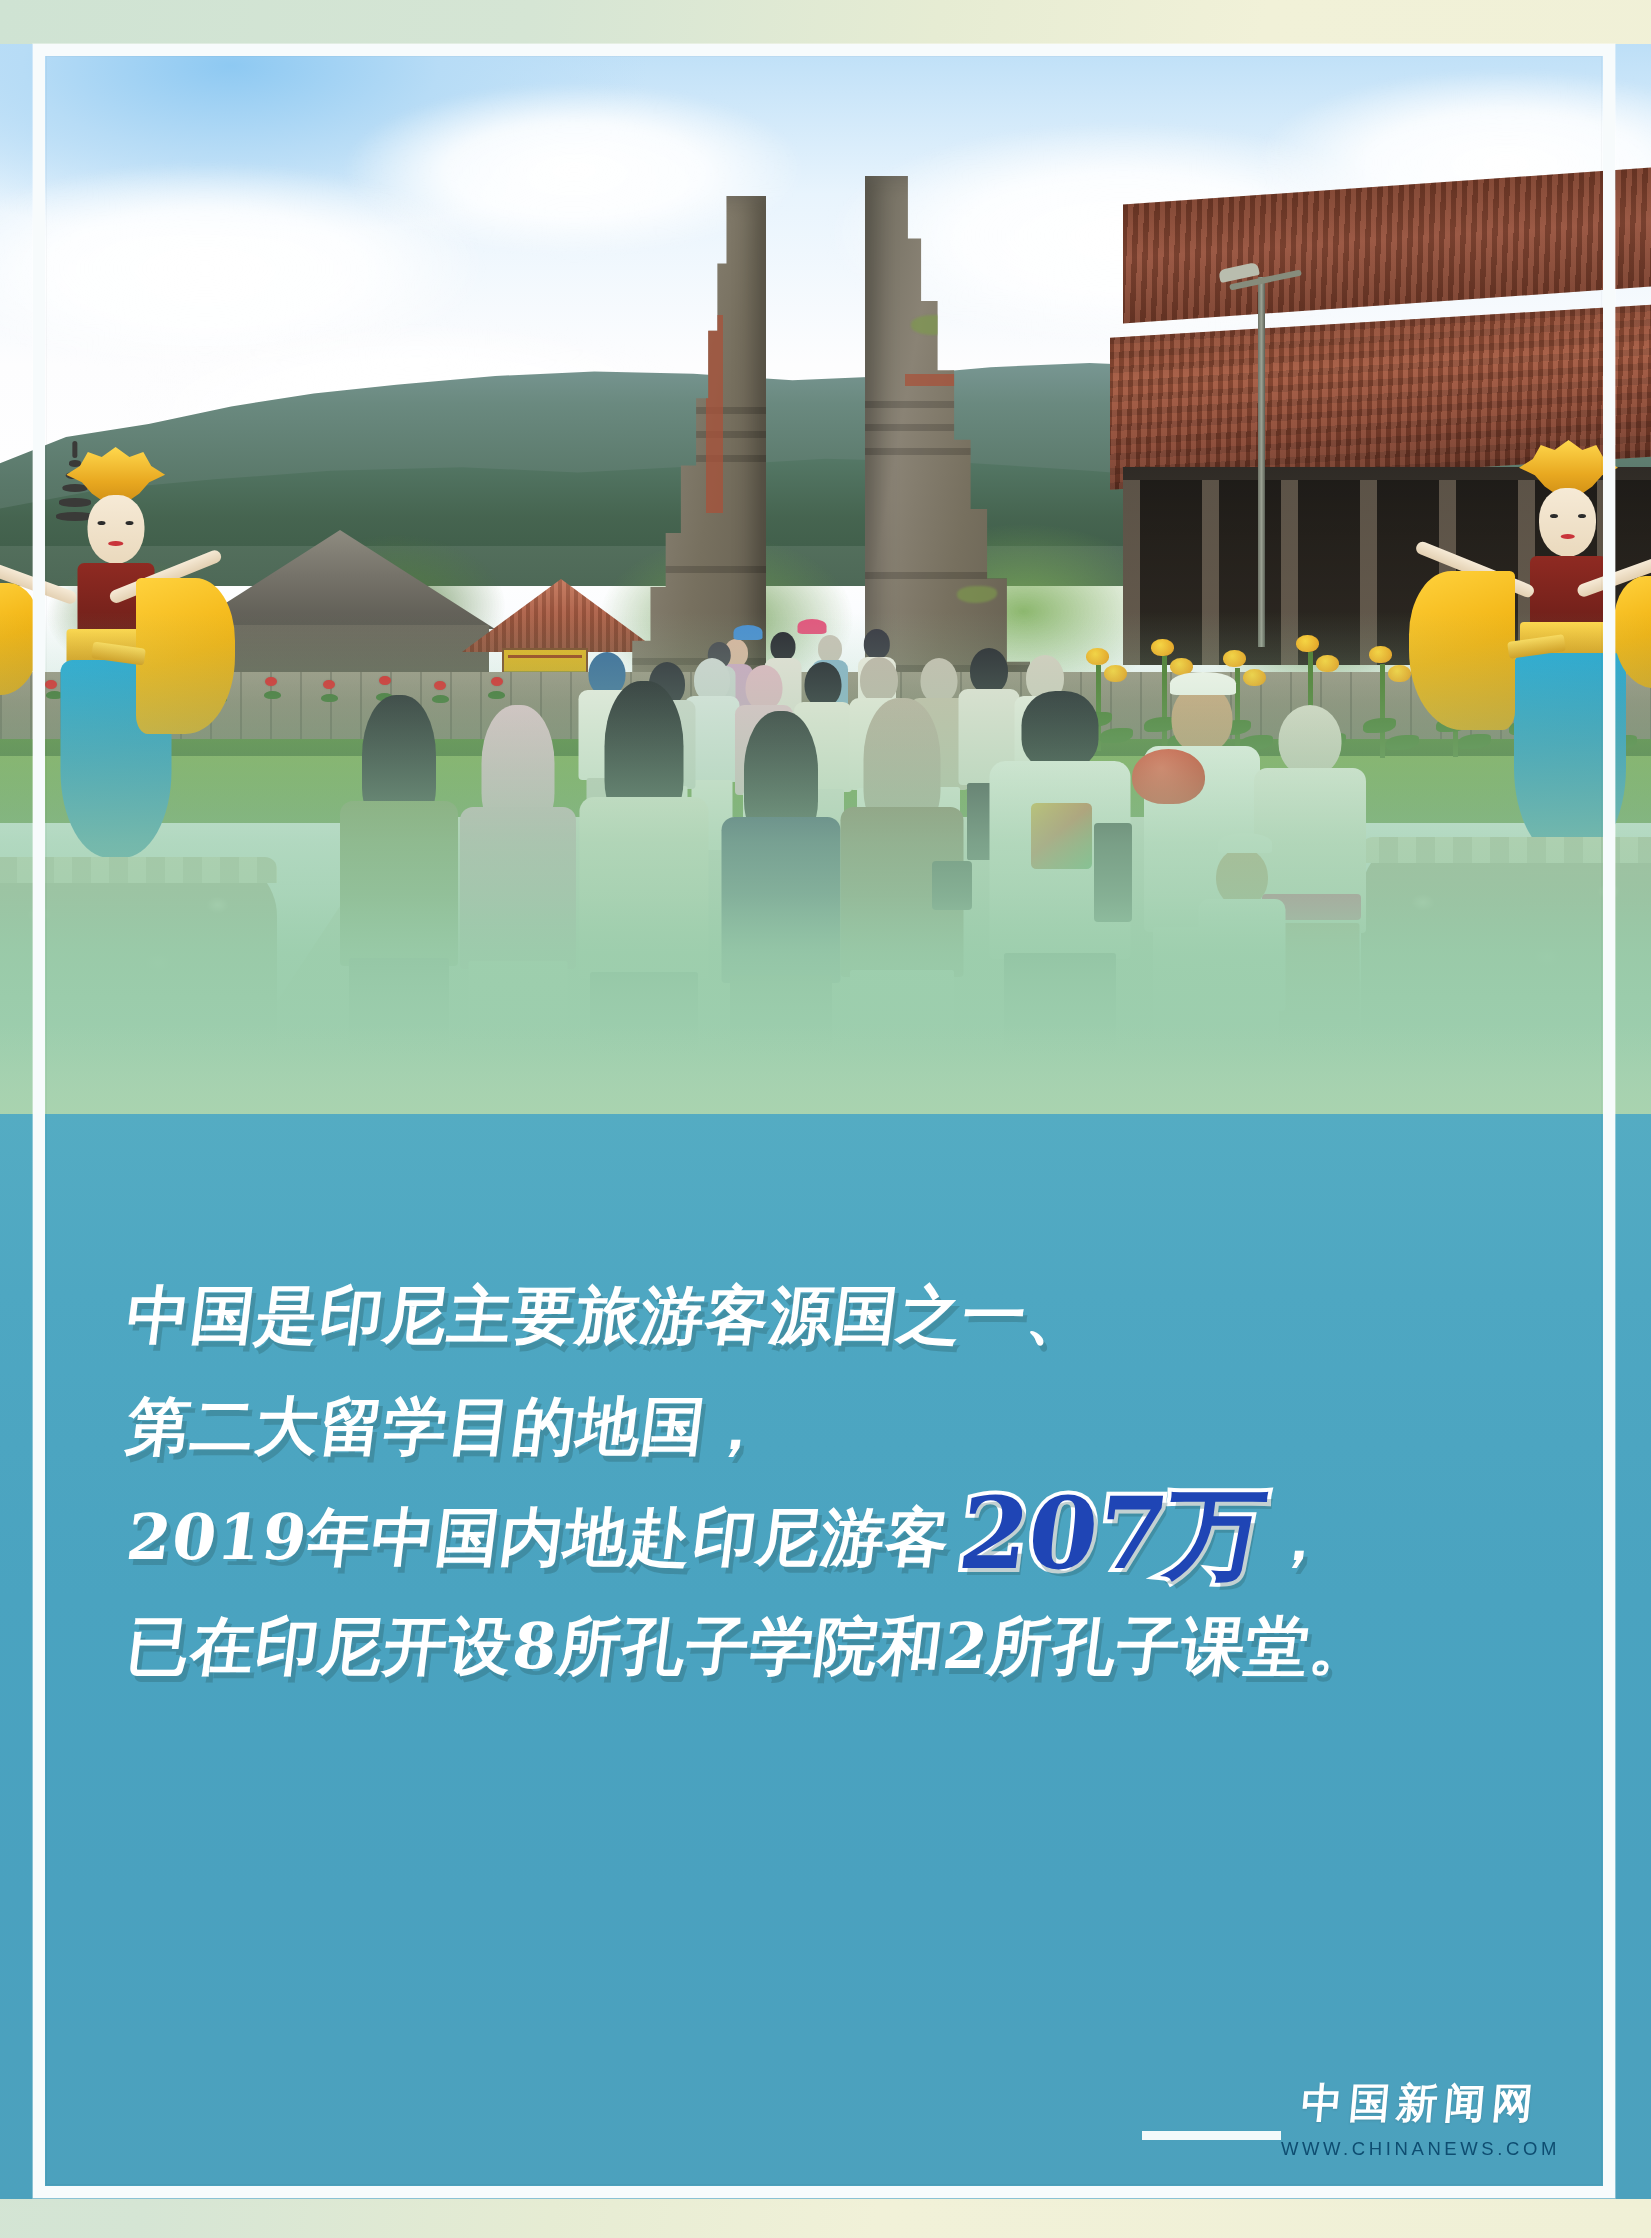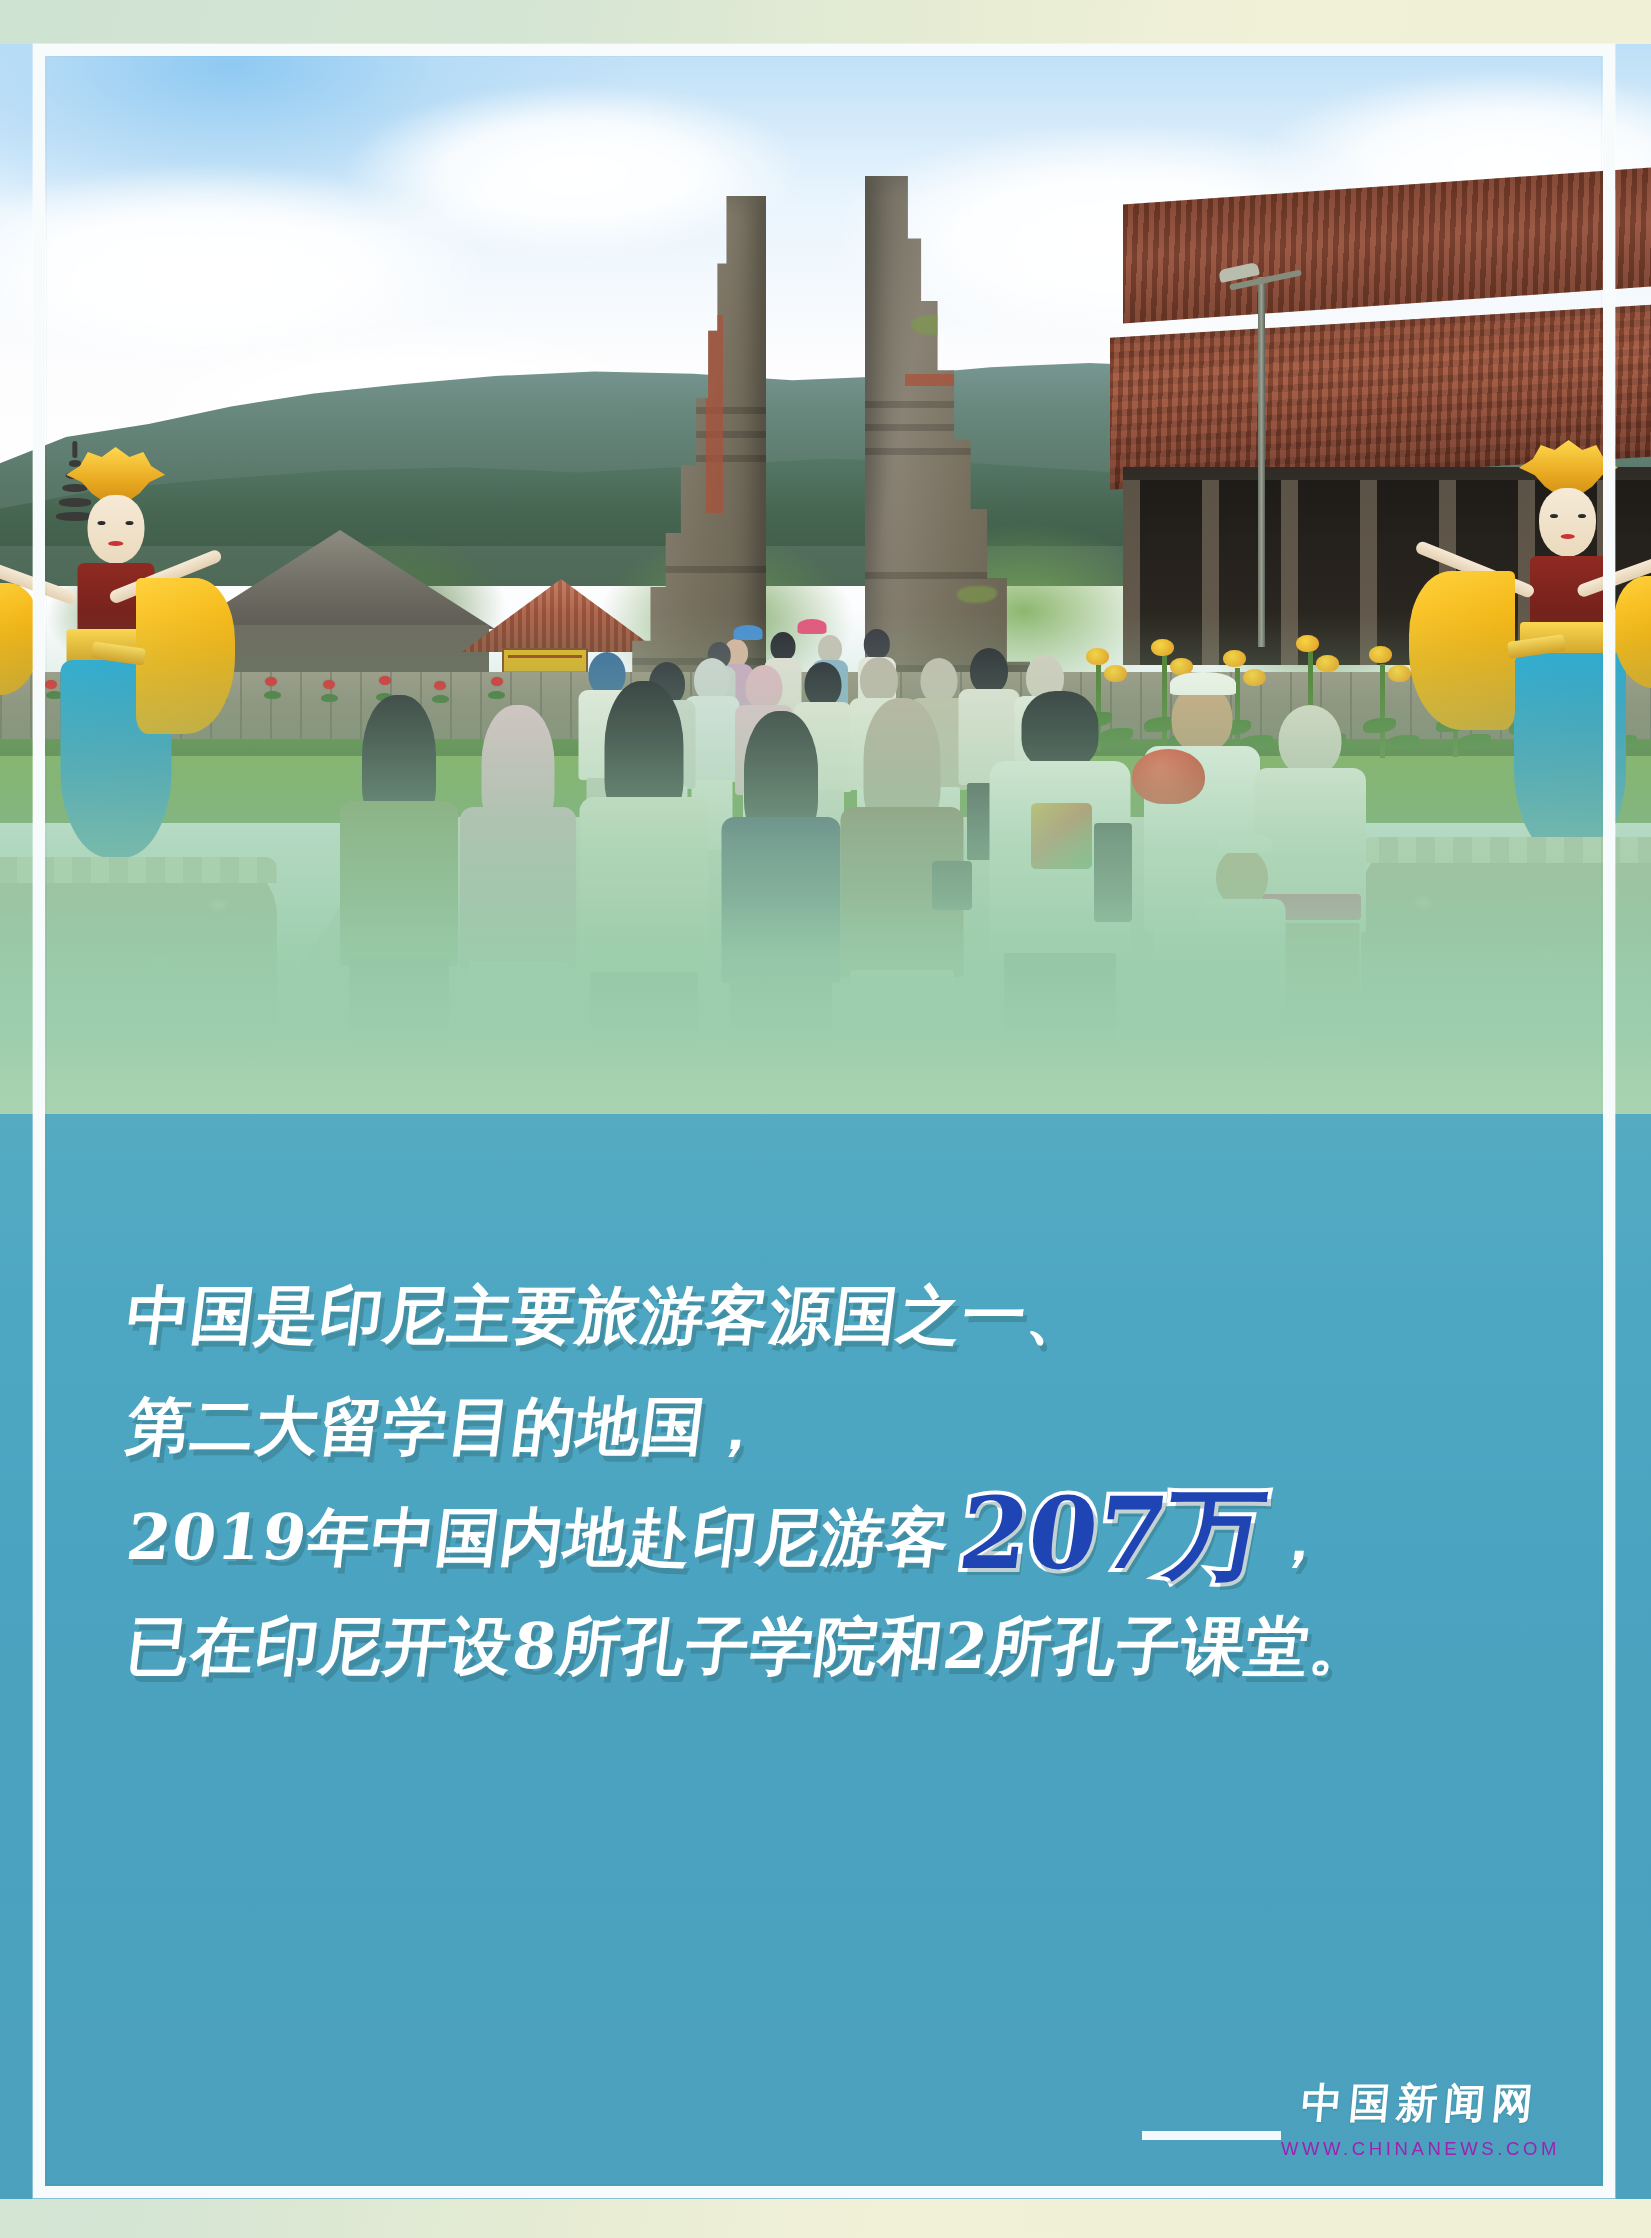--- a/index.html
+++ b/index.html
@@ -345,21 +345,21 @@
     letter-spacing:6.6px;
     transform:skewX(-5deg);
     display:block;
     text-shadow:0 1.3px 2.6px rgba(0,0,0,.12);
   }
   .logo .en{
     display:block;
     margin-top:6.6px;
     font-family:"Liberation Sans","DejaVu Sans",sans-serif;
     font-size:18.5px;
-    color:#a21caf;
+    color:#0c4a6e;
     letter-spacing:3.6px;
     opacity:.96;
     text-align:right;
   }
   .logo-rule{
     position:absolute; bottom:99px; height:8.6px; background:#f4fafb;
   }
   .logo-rule.l{ right:370px; width:139px; }
 </style>
 </head>

